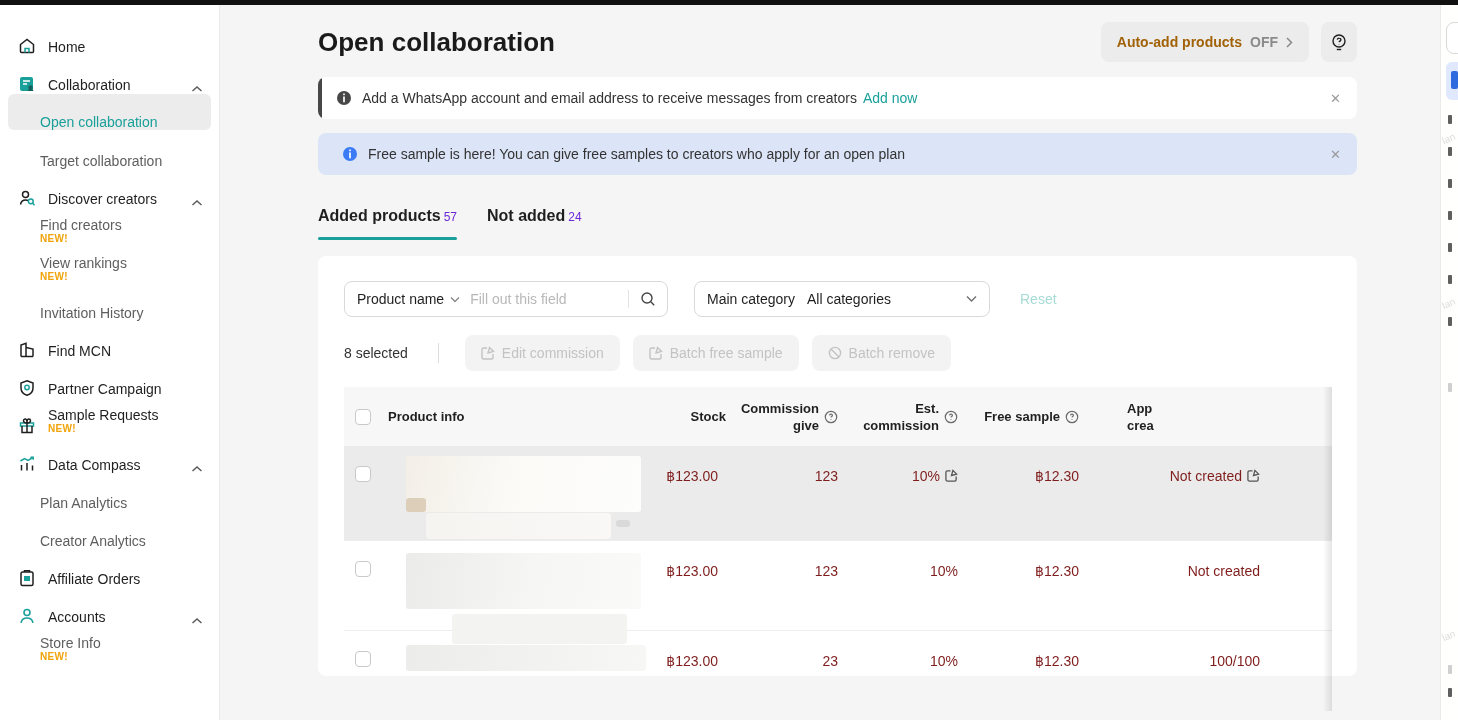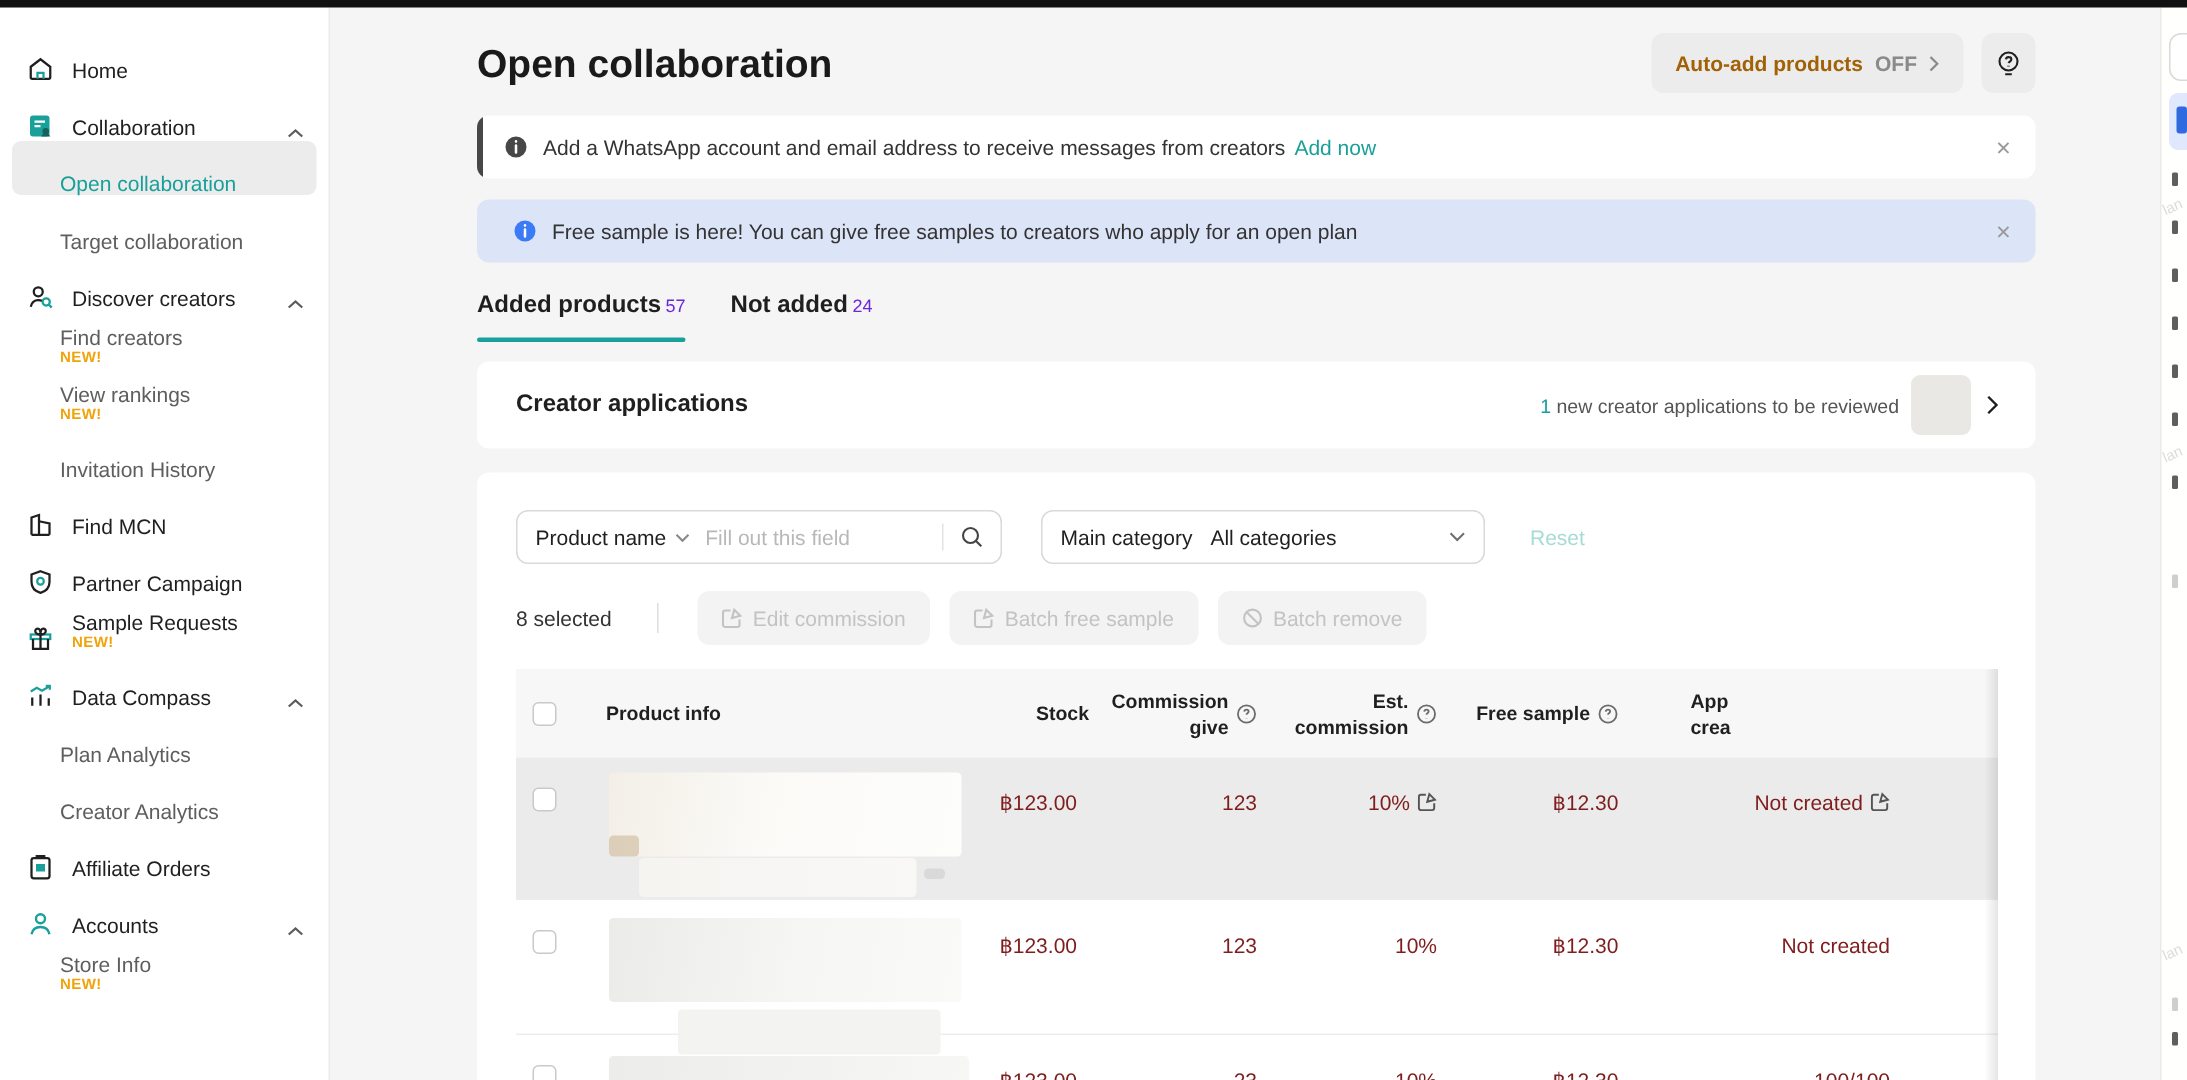--- a/index.html
+++ b/index.html
@@ -39,21 +39,21 @@
   .banner { position:relative; width:1039px; height:42px; border-radius:8px; display:flex;
     align-items:center; background:#fff; margin-top:13px; overflow:hidden; }
   .banner .accent { position:absolute; left:0; top:0; bottom:0; width:4px; background:#474747; }
   .banner .b-ico { margin:0 10px 0 18px; display:flex; }
   .banner .b-text { font-size:14px; color:#333; }
   .banner .b-link { font-size:14px; color:#1aa09a; margin-left:6px; cursor:pointer; }
   .banner .b-close { margin-left:auto; margin-right:16px; color:#9a9a9a; font-size:13px; cursor:pointer; }
   .banner-blue { margin-top:14px; background:#dce4f7; }
   .banner-blue .b-ico { margin-left:24px; }
 
-  .tabs { display:flex; gap:30px; margin-top:20px; height:33px; }
+  .tabs { display:flex; gap:30px; margin-top:32px; height:33px; }
   .tab { display:flex; align-items:baseline; gap:3px; position:relative; cursor:pointer; }
   .tab .t-label { font-size:16px; font-weight:700; color:#1f1f1f; }
   .tab .t-count { font-size:12px; color:#6d28d9; }
   .tab-active::after { content:""; position:absolute; left:0; right:0; bottom:0; height:3px;
     border-radius:2px; background:#1aa09a; }
 
   .card { background:#fff; border-radius:8px; }
   .apps-card { margin-top:13px; width:1039px; height:58px; display:flex; align-items:center; padding:0 24px 0 26px; }
   .apps-title { font-size:16px; font-weight:700; color:#1f1f1f; }
   .apps-right { margin-left:auto; display:flex; align-items:center; }
@@ -356,32 +356,20 @@
         <div class="tab tab-active">
           <span class="t-label">Added products</span>
           <span class="t-count">57</span>
         </div>
         <div class="tab">
           <span class="t-label">Not added</span>
           <span class="t-count">24</span>
         </div>
       </div>
 
-      <div class="card apps-card">
-        <span class="apps-title">Creator applications</span>
-        <div class="apps-right">
-          <span class="apps-note"><span class="n-count">1</span><span> new creator applications to be reviewed</span></span>
-          <span class="apps-avatar"></span>
-          <span class="apps-chev">
-            <svg width="9" height="14" viewBox="0 0 9 14" fill="none" stroke="#1f1f1f" stroke-width="1.6">
-                <path d="m1.5 1.5 5.5 5.5-5.5 5.5"></path>
-              </svg>
-          </span>
-        </div>
-      </div>
 
       <div class="card table-card">
 
         <div class="filter-row">
           <div class="combo">
             <span class="c-label">Product name</span>
             <span class="c-chev">
               <svg width="10" height="7" viewBox="0 0 10 7" fill="none" stroke="#8a8a8a" stroke-width="1.4">
                   <path d="m1 1.5 4 4 4-4"></path>
                 </svg>
@@ -438,21 +426,21 @@
             <span>Batch remove</span>
           </button>
         </div>
 
         <div class="table">
 
           <div class="trow thead">
             <div class="th">
                 <span class="cb"></span>
               </div>
-            <div class="th" style="padding-left:8px;margin-left:16px;">Product info</div>
+            <div class="th" style="padding-left:8px;">Product info</div>
             <div class="th r pr-4">Stock</div>
             <div class="th r pr-4">
               <span class="th-lines">
                   <span>Commission</span>
                   <span>give</span>
                 </span>
               <span class="q-ic">
                 <svg width="14" height="14" viewBox="0 0 14 14" fill="none" stroke="#6b6b6b" stroke-width="1.2">
                     <circle cx="7" cy="7" r="5.7"></circle>
                     <path d="M5.5 5.4c.1-.8.8-1.3 1.5-1.3s1.4.5 1.4 1.3c0 1-1.3 1.1-1.5 2"></path>

